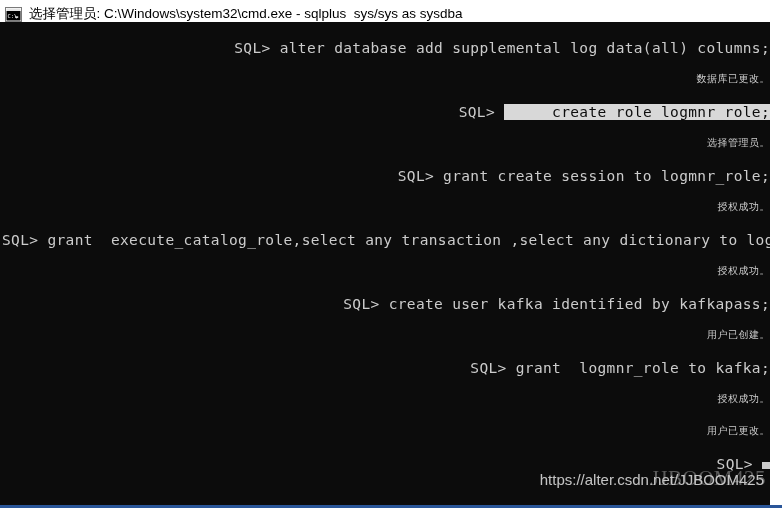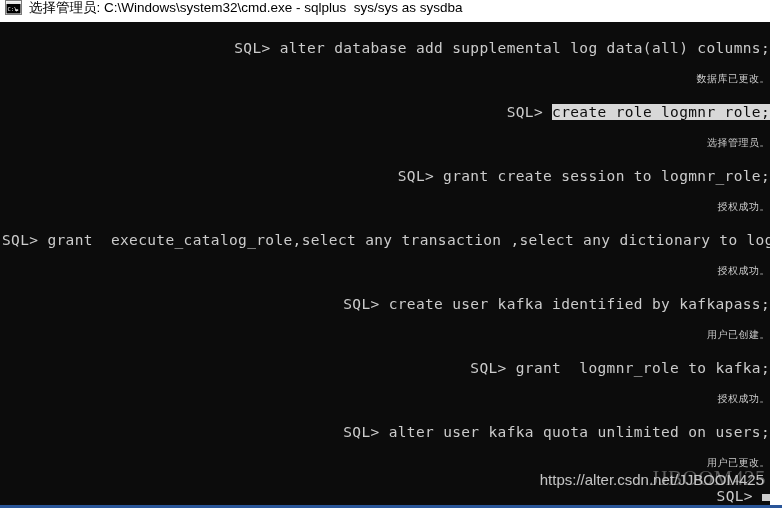--- a/index.html
+++ b/index.html
@@ -25,21 +25,21 @@
 
   
   #titlebar {
     position: absolute;
     left: 0;
     top: 0;
     width: 782px;
     height: 22px;
     background: #ffffff;
     display: flex;
-    align-items: flex-start;
+    align-items: flex-end;
     box-sizing: border-box;
     padding-left: 4px;
     overflow: hidden;
   }
 
   #app-icon {
     width: 17px;
     height: 15px;
     flex: 0 0 auto;
     position: relative;
@@ -92,20 +92,21 @@
   .line.cn {
     font-family: Liberation Mono, monospace;
     font-size: 10px;
     letter-spacing: 0.5px;
     margin-left: 40px;
   }
 
   .sel {
     background: #d8d8d8;
     color: #0c0c0c;
+    padding-left: 48px;
   }
 
   .cursor-block {
     display: inline-block;
     width: 8px;
     height: 7px;
     background: #cccccc;
     vertical-align: baseline;
     position: relative;
     top: 0px;
@@ -189,21 +190,20 @@
 
       <div class="line cn">选择管理员。</div>
       <div class="line">SQL&gt; grant create session to logmnr_role;</div>
       <div class="line cn">授权成功。</div>
       <div class="line">SQL&gt; grant  execute_catalog_role,select any transaction ,select any dictionary to logmnr_role;</div>
       <div class="line cn">授权成功。</div>
       <div class="line">SQL&gt; create user kafka identified by kafkapass;</div>
       <div class="line cn">用户已创建。</div>
       <div class="line">SQL&gt; grant  logmnr_role to kafka;</div>
       <div class="line cn">授权成功。</div>
-      <div class="line">SQL&gt; alter user kafka quota unlimited on users;</div>
       <div class="line cn">用户已更改。</div>
 
       <div class="line"><span>SQL&gt; </span><span class="cursor-block"></span></div>
 
     </div>
 
     <div id="watermark">
       <span id="wm-small">https://alter.csdn.net/JJBOOM425</span>
       <span id="wm-big">JJBOOM425</span>
     </div>

